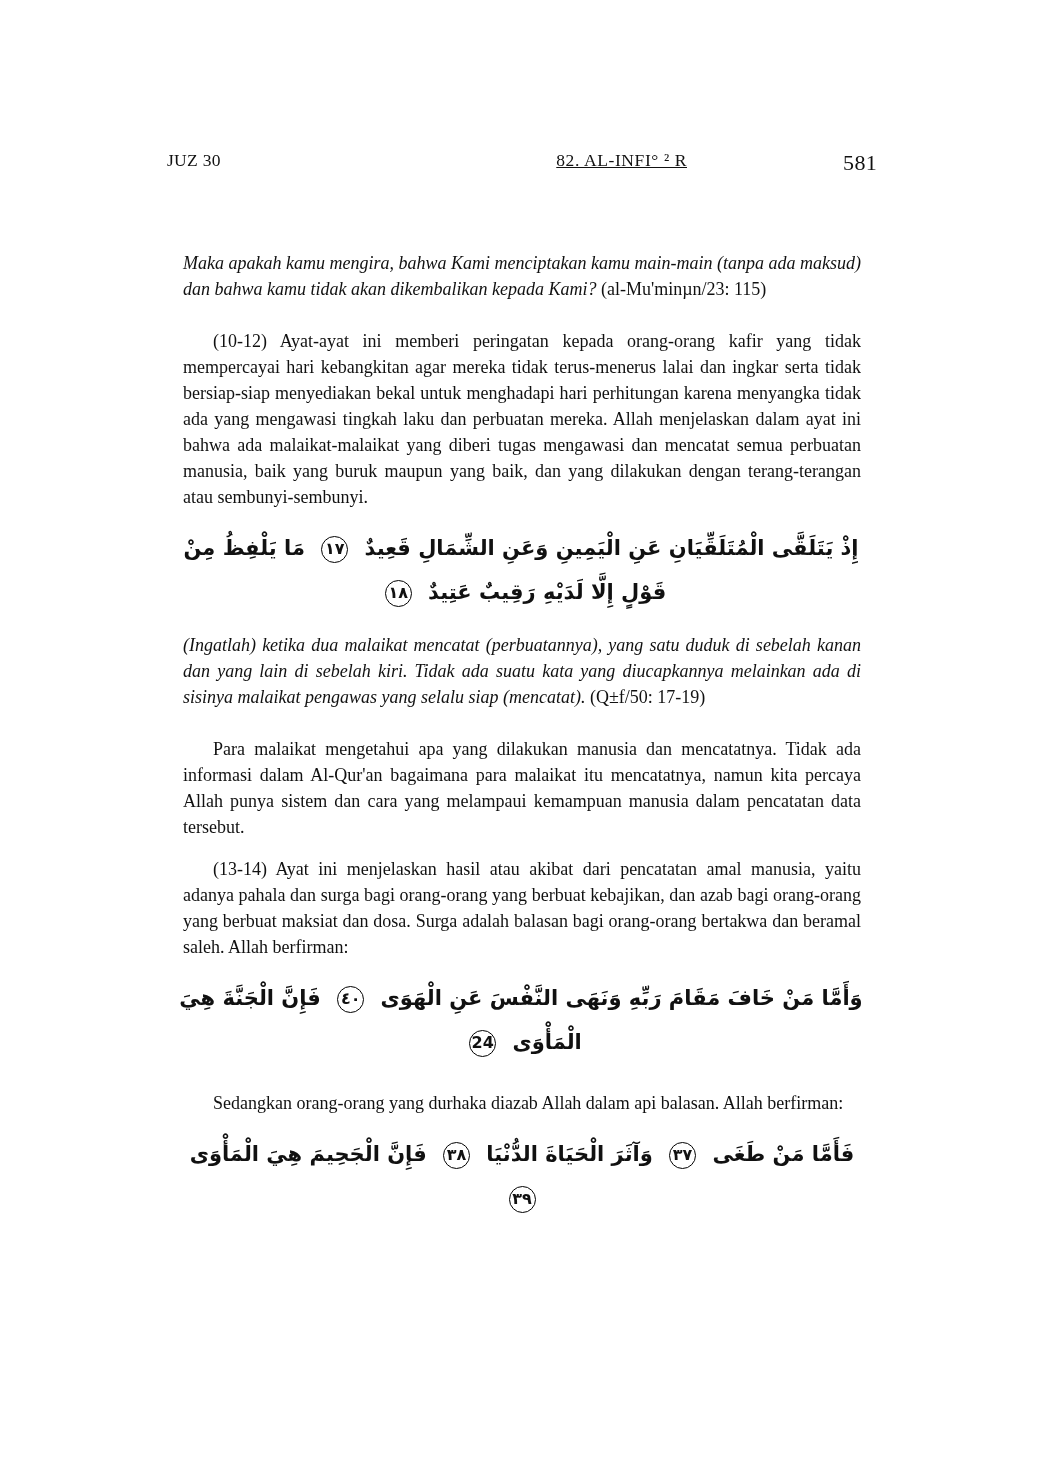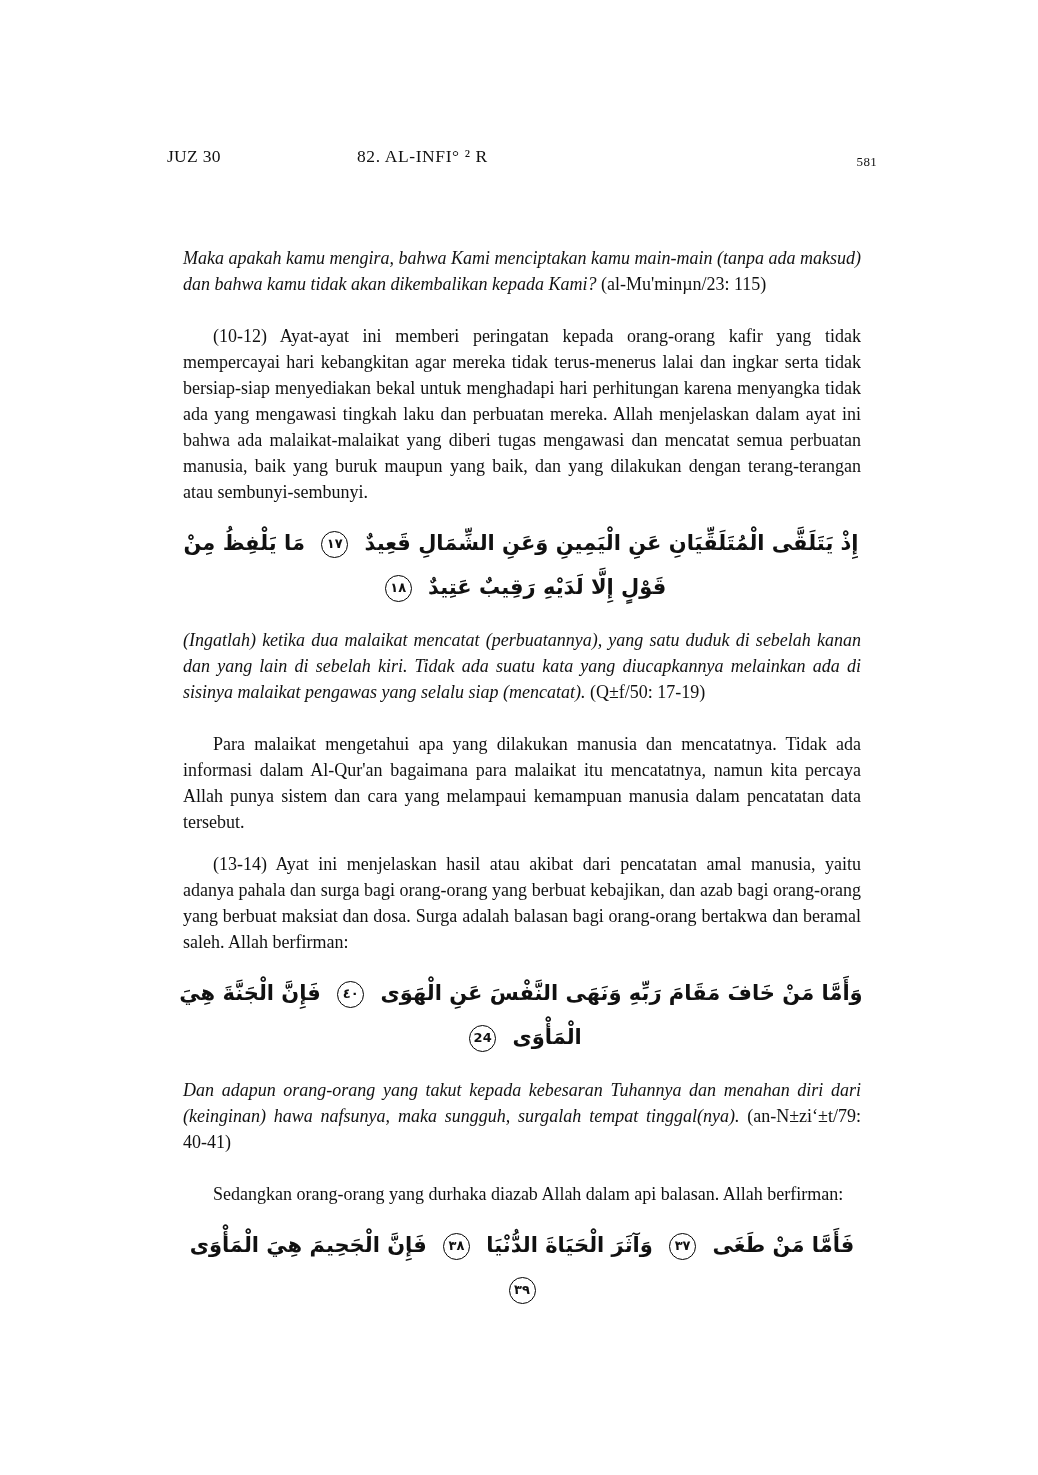--- a/index.html
+++ b/index.html
@@ -14,22 +14,22 @@
     font-size: 18px;
     padding: 146px 161px 118px 167px;
   }
   .header {
     display: flex;
     align-items: baseline;
     font-size: 17.5px;
     letter-spacing: 0.3px;
   }
   .header .h-left  { width: 190px; text-align: left; }
-  .header .h-center{ flex: 1; text-align: left; letter-spacing: 0.6px; }
-  .header .h-right { width: 190px; text-align: right; font-size: 13px; position: relative; top: 4px; }
+  .header .h-center{ flex: 1; text-align: right; letter-spacing: 0.6px; text-decoration: underline; }
+  .header .h-right { width: 190px; text-align: right; font-size: 22px; position: relative; top: 4px; }
 
   .content { margin-top: 78px; line-height: 26px; text-align: justify; }
   p { margin: 16px; }
   .quote .qt { font-style: italic; }
   .quote .ref { font-style: normal; }
   .indent { text-indent: 30px; }
   .space-before { margin-top: 26px; }
 
   .arabic {
     direction: rtl;
@@ -42,21 +42,21 @@
     text-indent: 0;
   }
   .arabic .seg { padding: 0 2px; }
   .vnum {
     display: inline-block;
     width: 27px;
     height: 27px;
     line-height: 24px;
     border: 1.6px solid #000;
     border-radius: 50%;
-    font-size: 13px;
+    font-size: 16px;
     font-weight: bold;
     text-align: center;
     vertical-align: middle;
     margin: 0 7px;
     text-indent: 0;
   }
 </style>
 </head>
 <body>
 
@@ -94,24 +94,20 @@
 
     <p class="indent">(13-14) Ayat ini menjelaskan hasil atau akibat dari pencatatan amal manusia, yaitu adanya pahala dan surga bagi orang-orang yang berbuat kebajikan, dan azab bagi orang-orang yang berbuat maksiat dan dosa. Surga adalah balasan bagi orang-orang bertakwa dan beramal saleh. Allah berfirman:</p>
 
     <p class="arabic" dir="rtl">
       <span class="seg">وَأَمَّا مَنْ خَافَ مَقَامَ رَبِّهِ وَنَهَى النَّفْسَ عَنِ الْهَوَى</span>
       <span class="vnum">٤٠</span>
       <span class="seg">فَإِنَّ الْجَنَّةَ هِيَ الْمَأْوَى</span>
       <span class="vnum">24</span>
     </p>
 
-    <p class="quote">
-      <span class="qt">Dan adapun orang-orang yang takut kepada kebesaran Tuhannya dan menahan diri dari (keinginan) hawa nafsunya, maka sungguh, surgalah tempat tinggal(nya).</span>
-      <span class="ref">(an-N±zi‘±t/79: 40-41)</span>
-    </p>
 
     <p class="indent space-before">Sedangkan orang-orang yang durhaka diazab Allah dalam api balasan. Allah berfirman:</p>
 
     <p class="arabic" dir="rtl">
       <span class="seg">فَأَمَّا مَنْ طَغَى</span>
       <span class="vnum">٣٧</span>
       <span class="seg">وَآثَرَ الْحَيَاةَ الدُّنْيَا</span>
       <span class="vnum">٣٨</span>
       <span class="seg">فَإِنَّ الْجَحِيمَ هِيَ الْمَأْوَى</span>
       <span class="vnum">٣٩</span>

